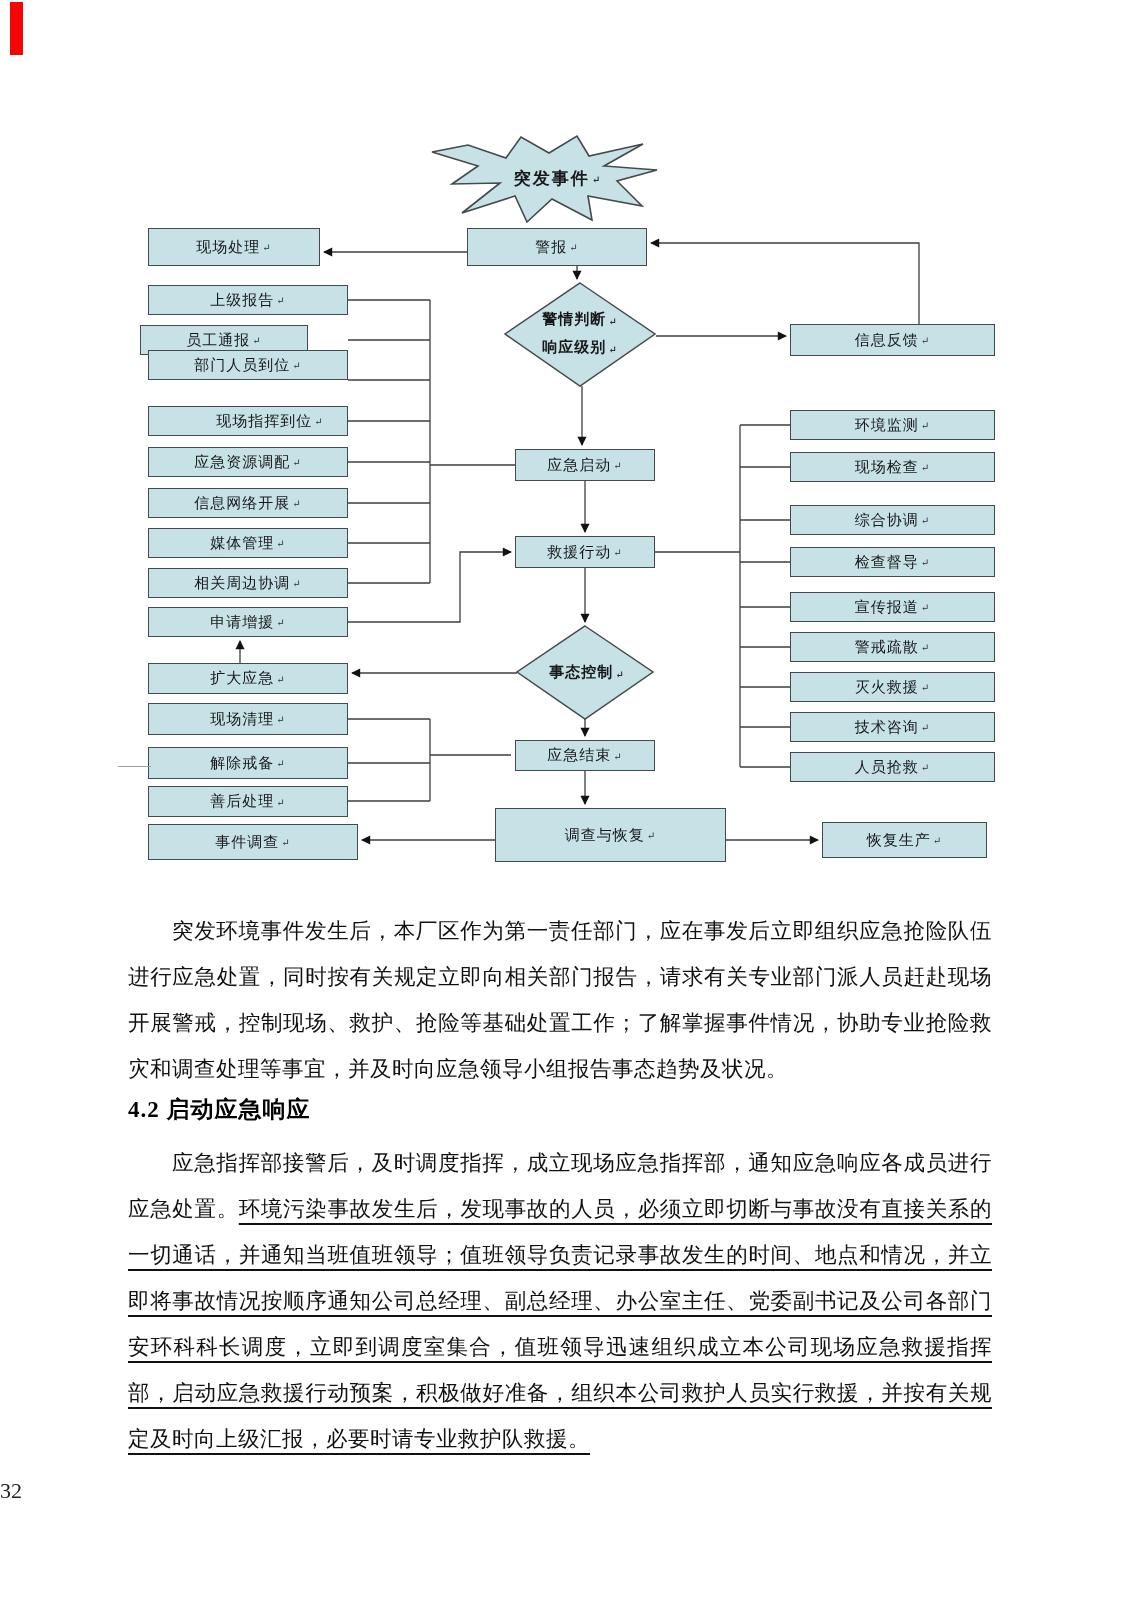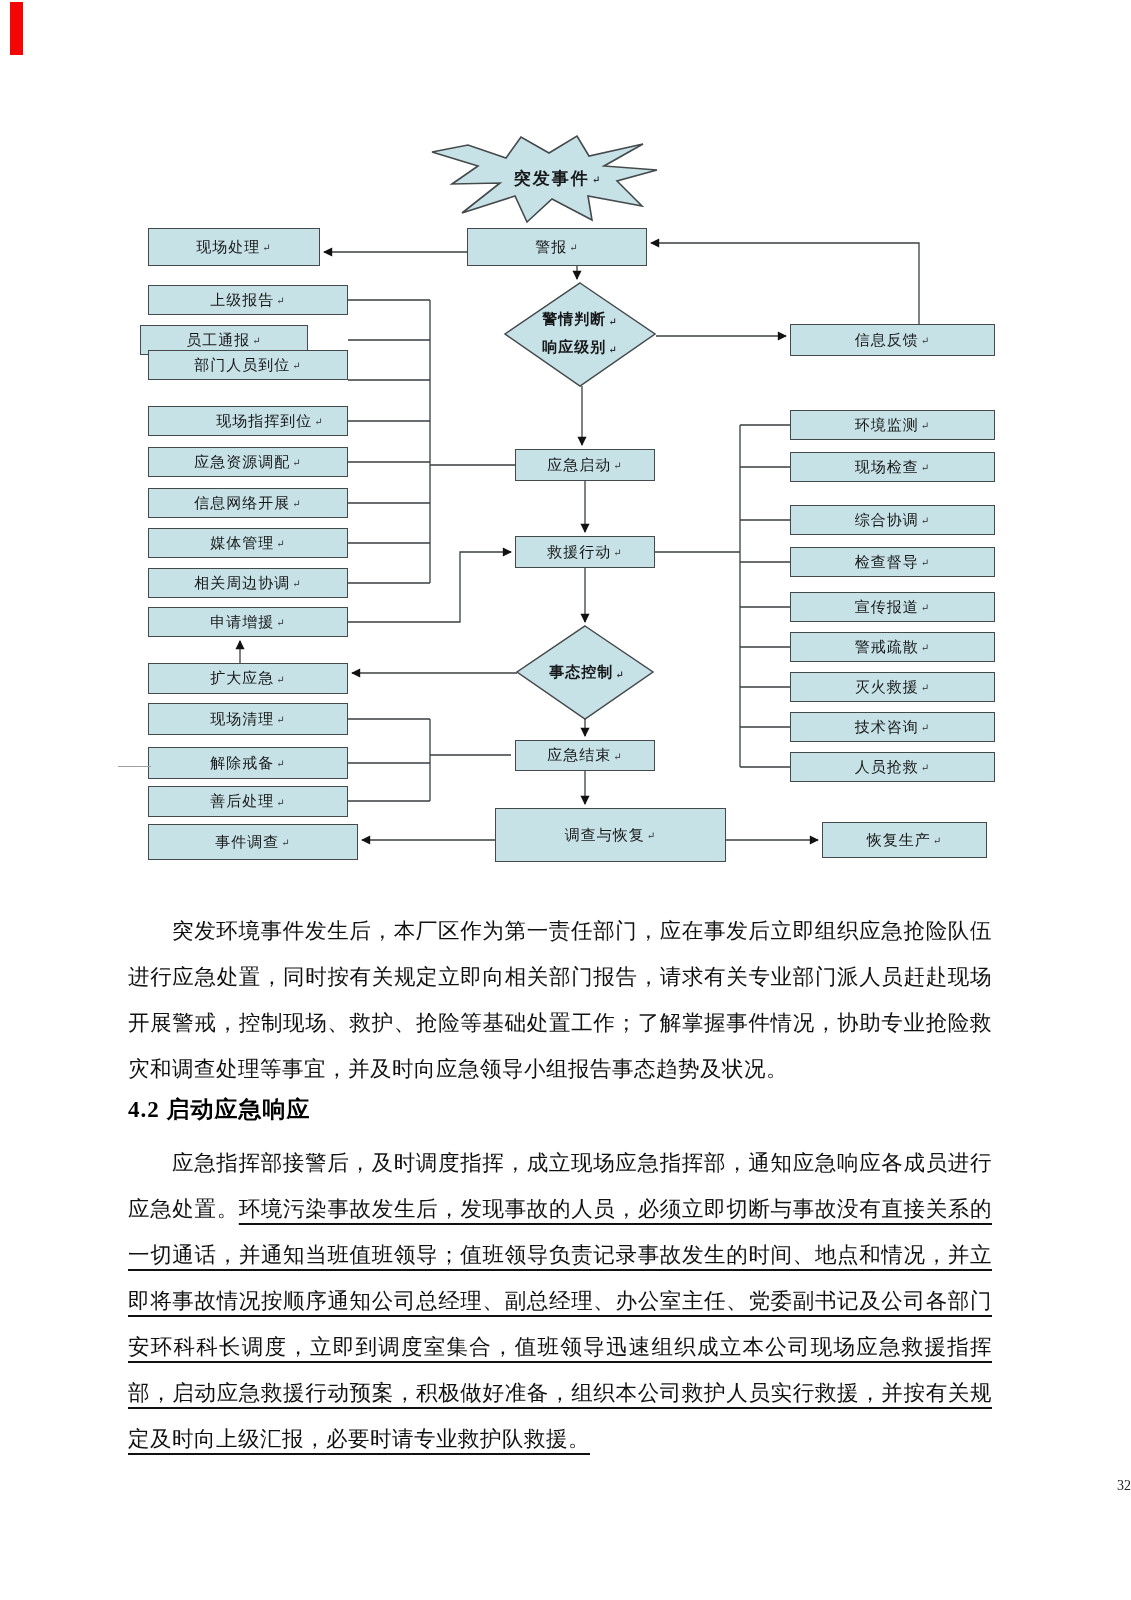--- a/index.html
+++ b/index.html
@@ -39,22 +39,22 @@
     font-size:23px;font-weight:bold;color:#000;letter-spacing:1px;
   }
   #para2{top:1140px;}
   .uline{
     text-decoration:underline;
     text-decoration-thickness:1.6px;
     text-underline-offset:7px;
   }
   .stray-line{position:absolute;left:118px;top:766px;width:33px;height:0;border-top:1.5px solid #9aa0a2;}
   .page-number{
-    position:absolute;left:0;top:1478px;width:1131px;text-align:right;
-    font-size:14px;color:#222;
+    position:absolute;left:0;top:1478px;width:1131px;text-align:left;
+    font-size:22px;color:#222;
   }
 </style>
 </head>
 <body>
 
 <div class="page">
 
   <div class="red-mark"></div>
 
   <svg class="flow-svg" viewBox="0 0 1131 900" xmlns="http://www.w3.org/2000/svg">

